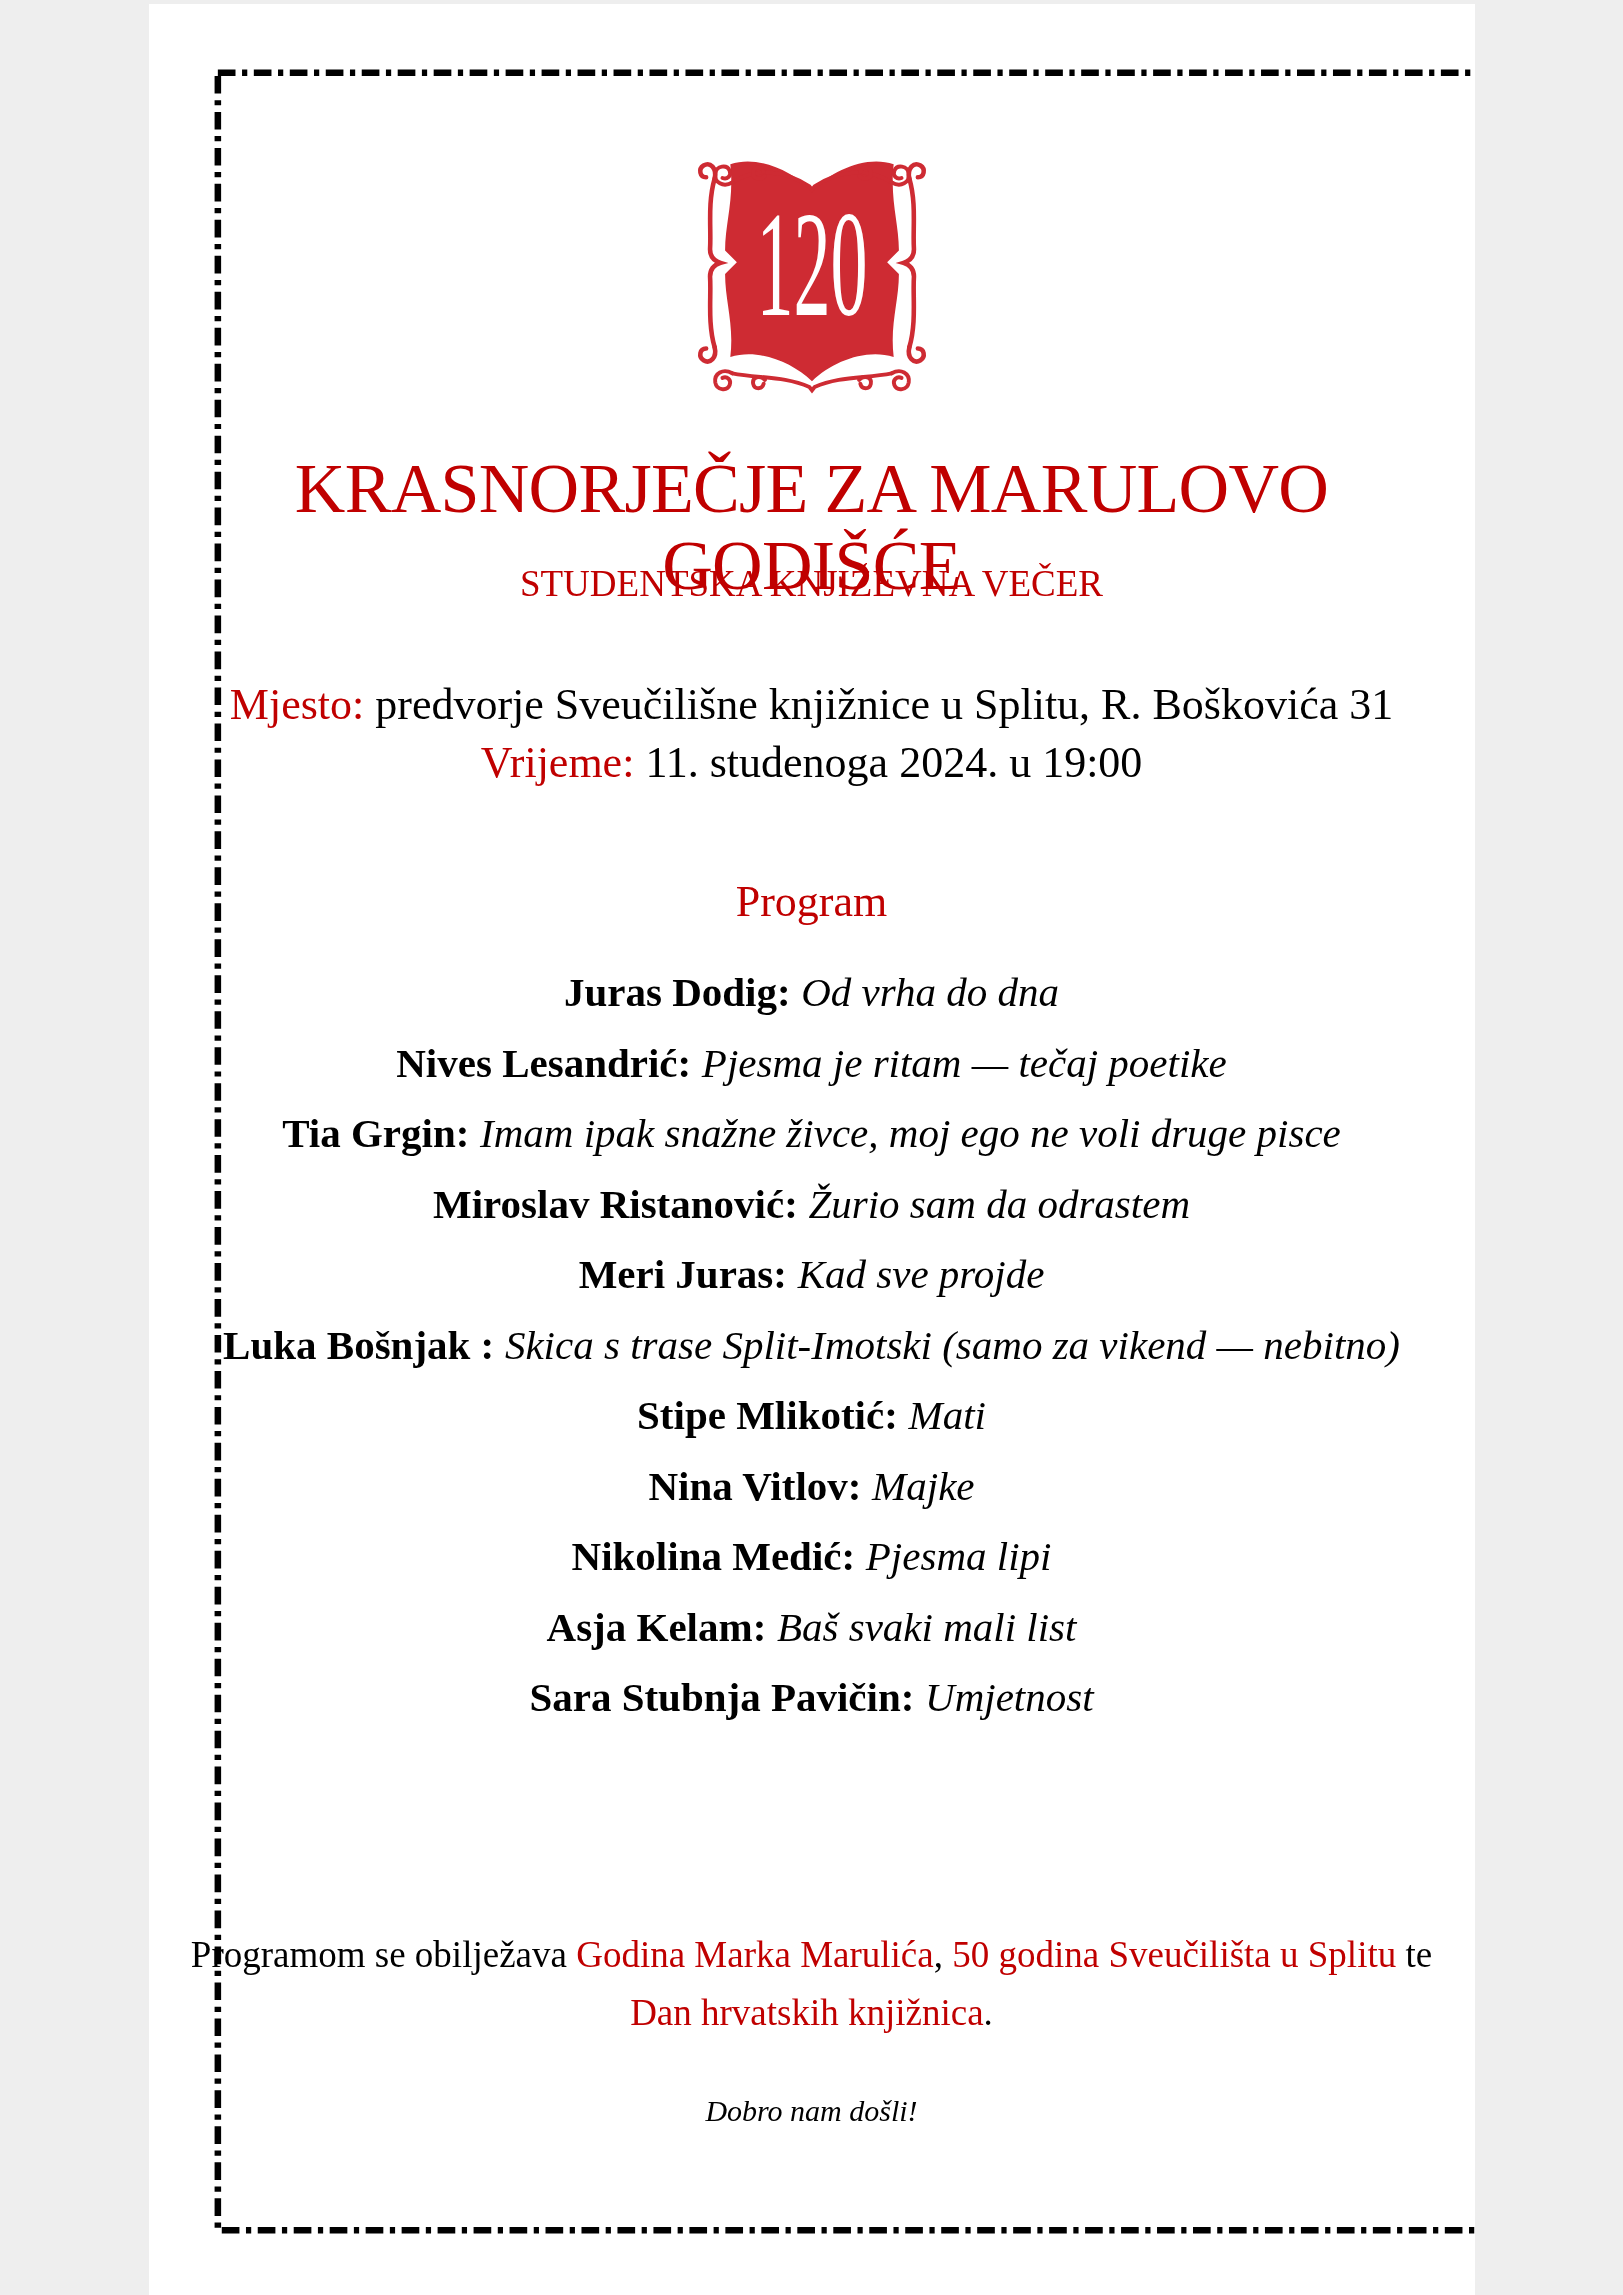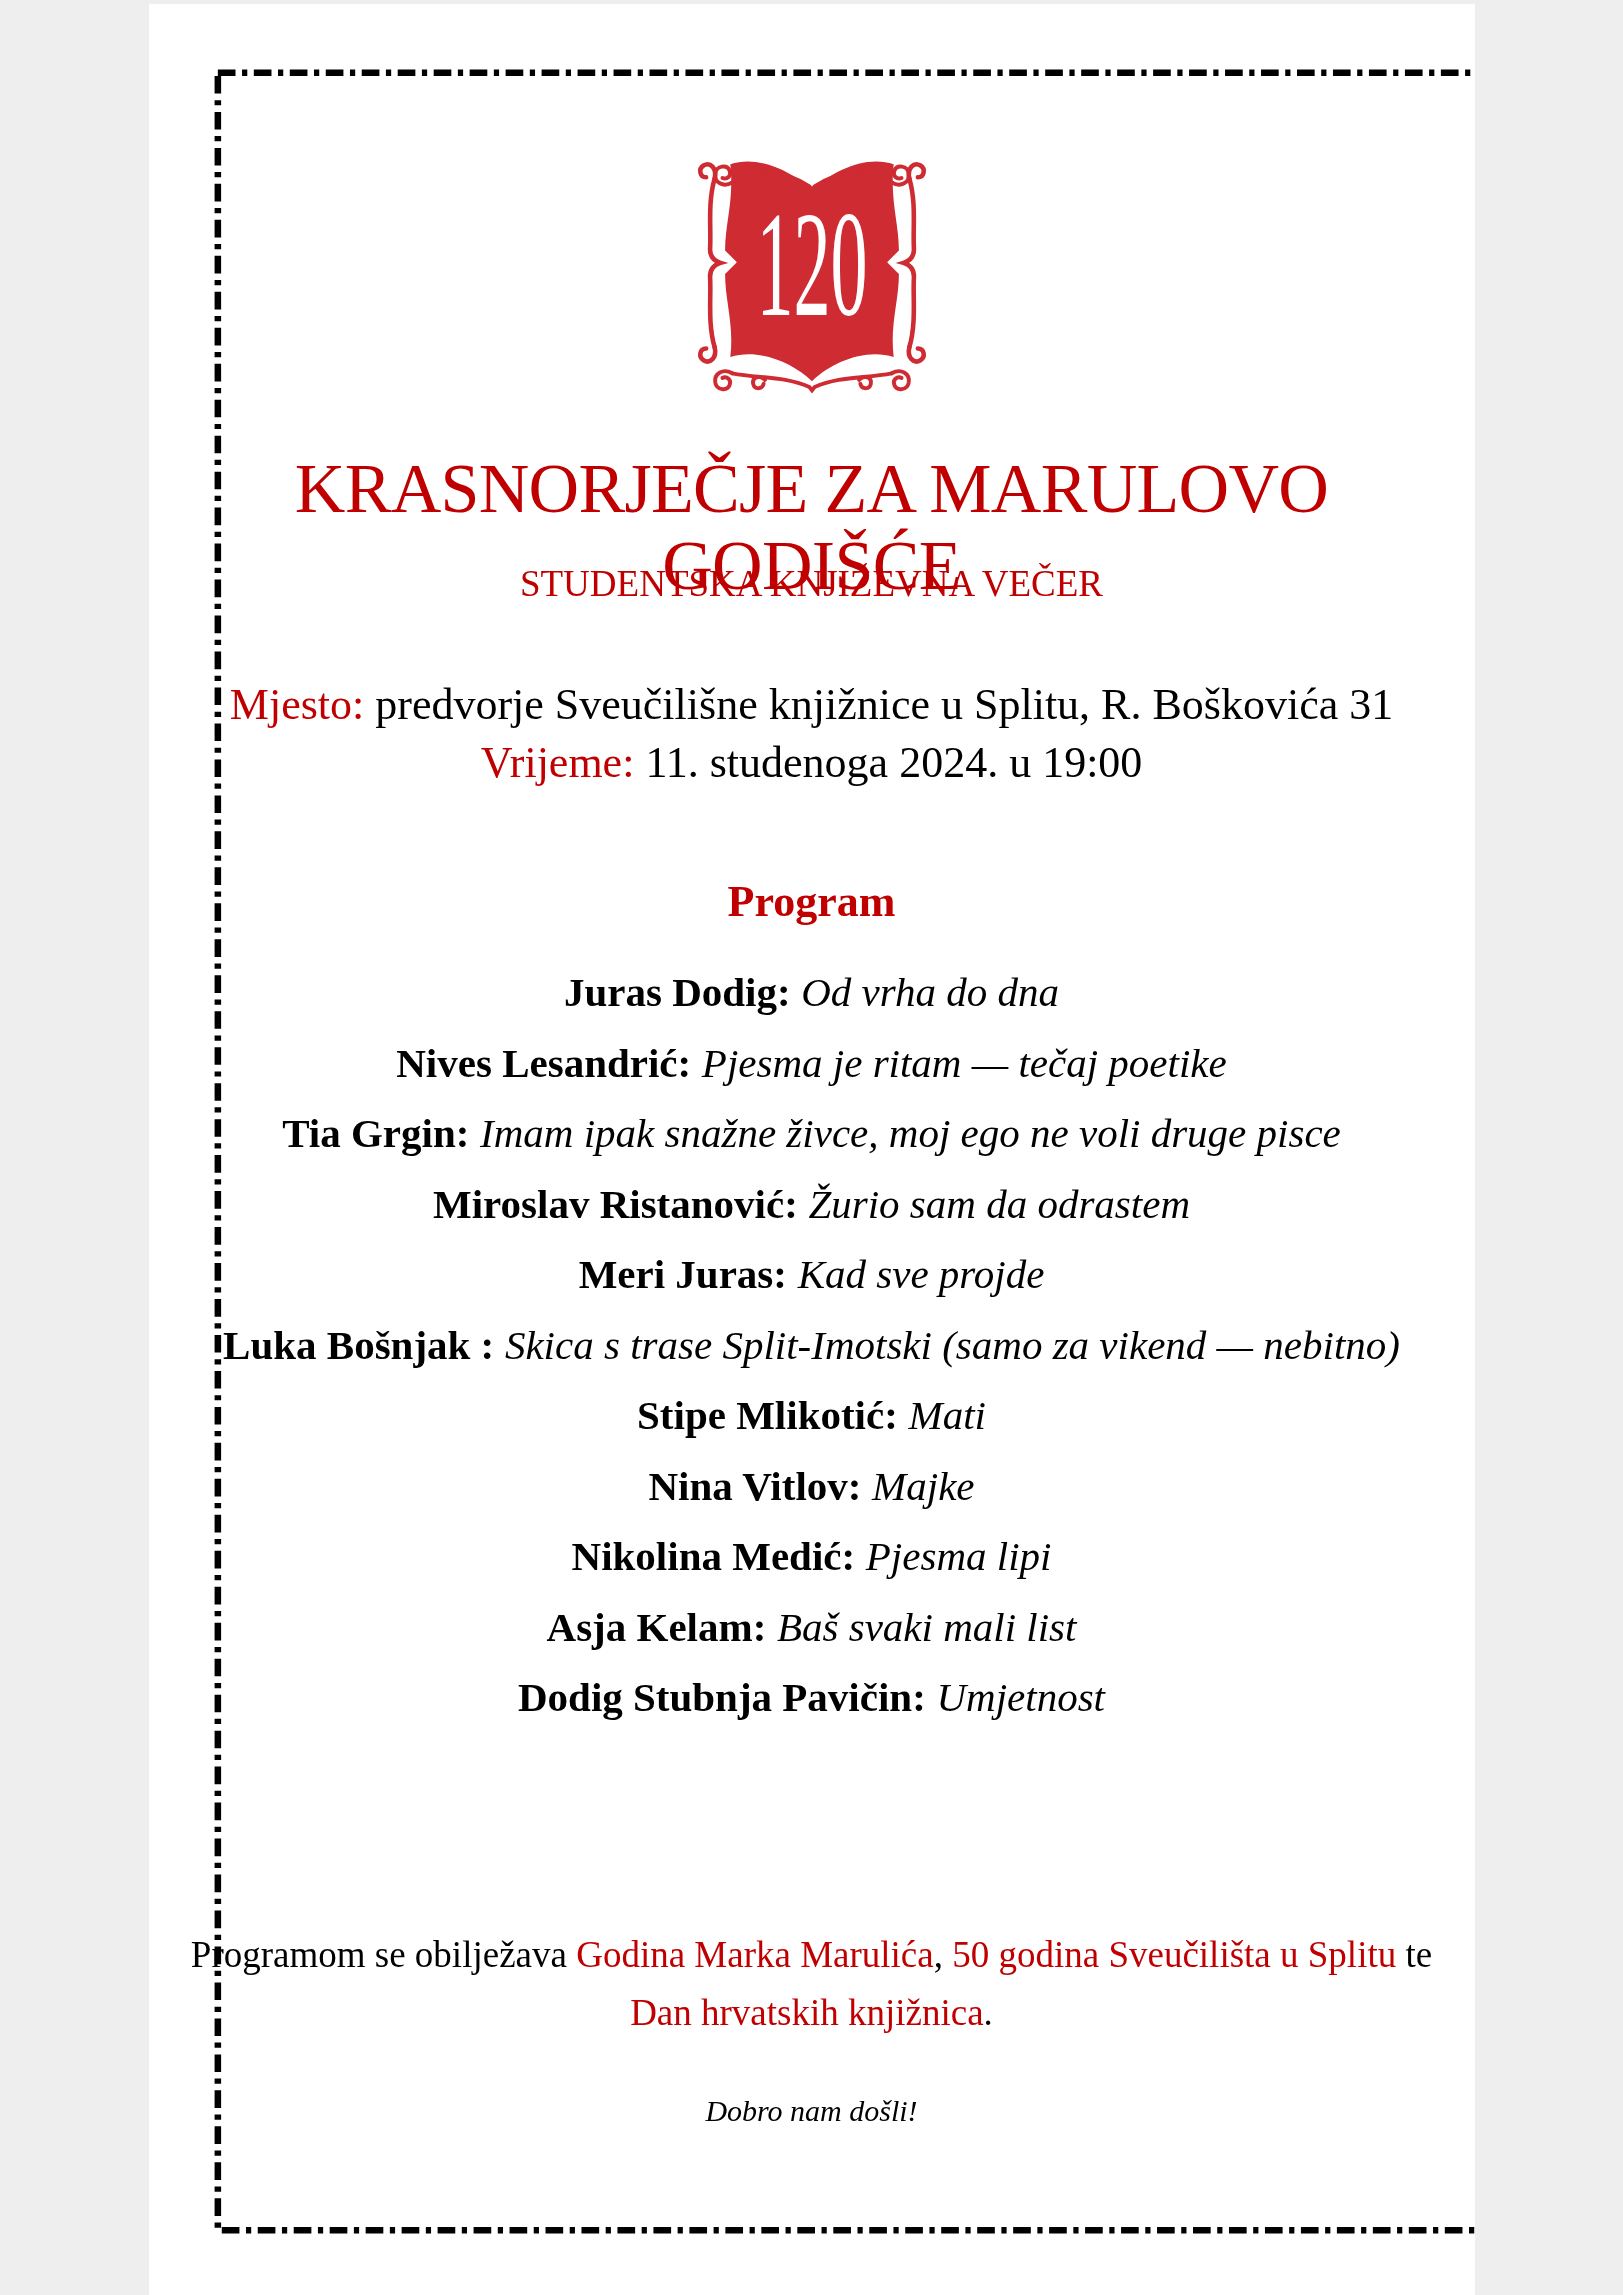--- a/index.html
+++ b/index.html
@@ -27,21 +27,21 @@
     color:var(--accent);font-weight:normal;margin:0;letter-spacing:-0.7px;
   }
   .subtitle{
     top:560px;font-size:37px;line-height:1.1;
     color:var(--accent);font-weight:normal;margin:0;
   }
   .details{top:672px;font-size:44px;line-height:58px;}
   .red{color:var(--accent);}
   .program-heading{
     top:874px;font-size:44px;line-height:1.1;
-    color:var(--accent);font-weight:bold;margin:0;
+    color:var(--accent);font-weight:normal;margin:0;
   }
   .program-list{top:967px;font-size:41px;}
   .program-list p{margin:0 0 27.5px 0;line-height:43px;}
   .pname{font-weight:bold;}
   .pwork{font-style:italic;margin-left:0.26em;}
   .footer-note{top:1922px;font-size:37px;line-height:58px;}
   .welcome{top:2090px;font-size:30px;font-style:italic;}
 </style>
 </head>
 <body>
@@ -119,21 +119,21 @@
     <p><span class="pname name">Luka Bošnjak :</span><span class="pwork work">Skica s trase Split-Imotski (samo za vikend — nebitno)</span></p>
 
     <p><span class="pname name">Stipe Mlikotić:</span><span class="pwork work">Mati</span></p>
 
     <p><span class="pname name">Nina Vitlov:</span><span class="pwork work">Majke</span></p>
 
     <p><span class="pname name">Nikolina Medić:</span><span class="pwork work">Pjesma lipi</span></p>
 
     <p><span class="pname name">Asja Kelam:</span><span class="pwork work">Baš svaki mali list</span></p>
 
-    <p><span class="pname name">Dodig Stubnja Pavičin:</span><span class="pwork work">Umjetnost</span></p>
+    <p><span class="pname name">Sara Stubnja Pavičin:</span><span class="pwork work">Umjetnost</span></p>
   </div>
 
   <div class="abs footer-note">
     <div><span>Programom se obilježava </span><span class="red">Godina Marka Marulića</span><span>, </span><span class="red">50 godina Sveučilišta u Splitu</span><span> te</span></div>
     <div><span class="red">Dan hrvatskih knjižnica</span><span>.</span></div>
   </div>
 
   <div class="abs welcome">Dobro nam došli!</div>
 
 </div>

